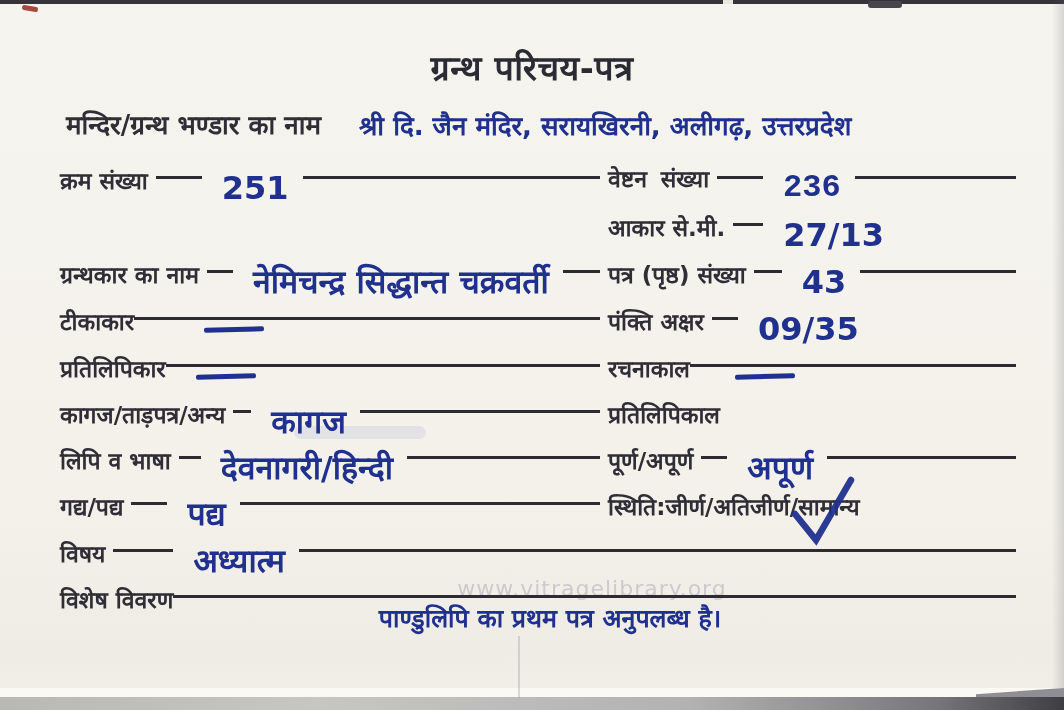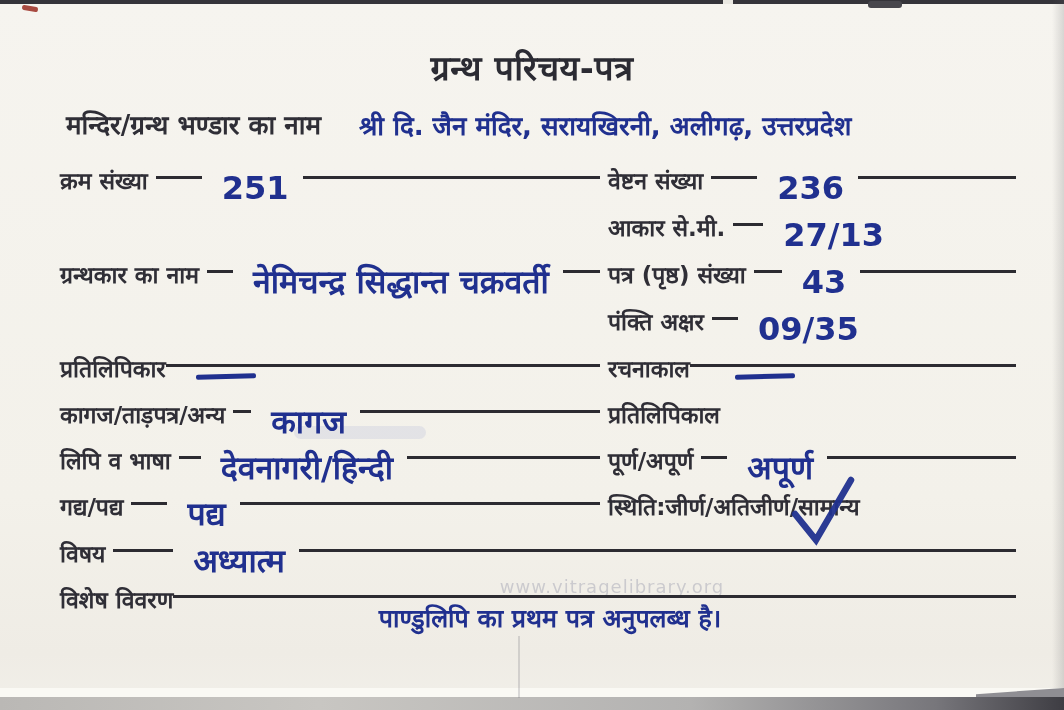--- a/index.html
+++ b/index.html
@@ -22,22 +22,22 @@
     background:linear-gradient(to right,#bab8b5 0%,#c8c6c2 30%,#b3b2b1 65%,#77767b 88%,#3e3d43 100%);}
   .corner-dark{position:absolute;right:0;bottom:11px;width:88px;height:11px;background:#8f8e93;transform:skewY(-4deg);transform-origin:right bottom;}
   .streak{position:absolute;left:518px;top:636px;width:2px;height:62px;background:rgba(120,120,128,0.25);}
   .smudge{position:absolute;left:294px;top:426px;width:132px;height:13px;background:rgba(110,125,200,0.12);border-radius:7px;}
   
   .title{
     position:absolute;top:44px;left:0;width:100%;text-align:center;
     font-size:34px;font-weight:700;color:#2b2b33;letter-spacing:.5px;
   }
   .watermark{
-    position:absolute;top:576px;left:172px;width:880px;text-align:center;
-    font-size:18px;letter-spacing:1px;color:#b8b8c1;opacity:.65;
+    position:absolute;top:576px;left:152px;width:880px;text-align:center;
+    font-size:22px;letter-spacing:1px;color:#b8b8c1;opacity:.65;
   }
   .seg{position:absolute;display:flex;align-items:flex-start;height:44px;}
   .lbl{font-size:23px;font-weight:600;color:#2f2e36;line-height:1.25;white-space:nowrap;margin-top:2px;}
   .lbl.big{font-size:26px;}
   .preline{width:46px;border-top:3px solid #2c2b31;margin:11px 6px 0 8px;}
   .val{font-size:32px;font-weight:600;color:#20308f;white-space:nowrap;margin:3px 14px 0 14px;line-height:1.25;}
   .fill{flex:1;border-top:3px solid #2c2b31;margin-top:11px;position:relative;height:30px;min-width:8px;}
   .fill.noline{border-top:none;}
   .dash{position:absolute;top:7px;width:60px;height:4.5px;background:#20308f;border-radius:2px;transform:rotate(-1.5deg);}
   .checked{position:relative;display:inline-block;}
@@ -71,21 +71,21 @@
     <span class="lbl big">मन्दिर/ग्रन्थ भण्डार का नाम</span>
     <span class="val" style="font-size:26px;margin-left:38px;">श्री दि. जैन मंदिर, सरायखिरनी, अलीगढ़, उत्तरप्रदेश</span>
   </div>
 
   <div class="seg" style="top:165px;left:60px;width:540px;">
     <span class="lbl">क्रम संख्या</span>
     <span class="preline"></span>
     <span class="val">251</span>
     <span class="fill"></span>
   </div>
-  <div class="seg" style="top:165px;left:608px;width:408px;">
+  <div class="seg" style="top:165px;left:608px;width:408px;font-family:Liberation Mono, monospace;">
     <span class="lbl">वेष्टन संख्या</span>
     <span class="preline"></span>
     <span class="val">236</span>
     <span class="fill"></span>
   </div>
 
   <div class="seg" style="top:212px;left:608px;width:408px;">
     <span class="lbl">आकार से.मी.</span>
     <span class="preline" style="width:30px;"></span>
     <span class="val">27/13</span>
@@ -98,20 +98,26 @@
     <span class="val">नेमिचन्द्र सिद्धान्त चक्रवर्ती</span>
     <span class="fill"></span>
   </div>
   <div class="seg" style="top:259px;left:608px;width:408px;">
     <span class="lbl">पत्र (पृष्ठ) संख्या</span>
     <span class="preline" style="width:28px;"></span>
     <span class="val">43</span>
     <span class="fill"></span>
   </div>
 
+  <div class="seg" style="top:306px;left:60px;width:540px;">
+    <span class="lbl">टीकाकार</span>
+    <span class="fill">
+      <span class="dash" style="left:70px;"></span>
+    </span>
+  </div>
   <div class="seg" style="top:306px;left:608px;width:408px;">
     <span class="lbl">पंक्ति अक्षर</span>
     <span class="preline" style="width:26px;"></span>
     <span class="val">09/35</span>
     <span class="fill noline"></span>
   </div>
 
   <div class="seg" style="top:353px;left:60px;width:540px;">
     <span class="lbl">प्रतिलिपिकार</span>
     <span class="fill">

